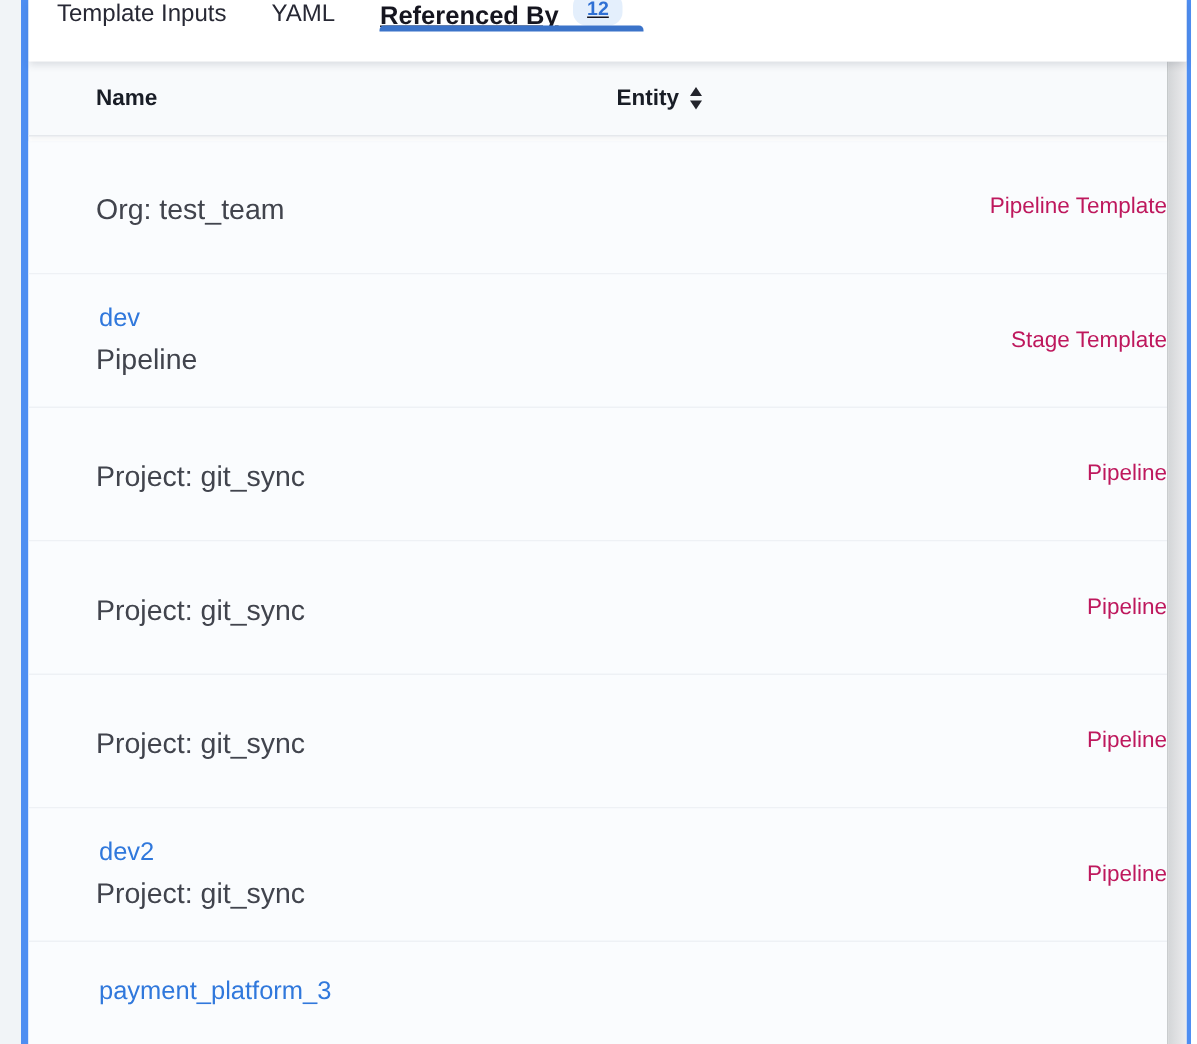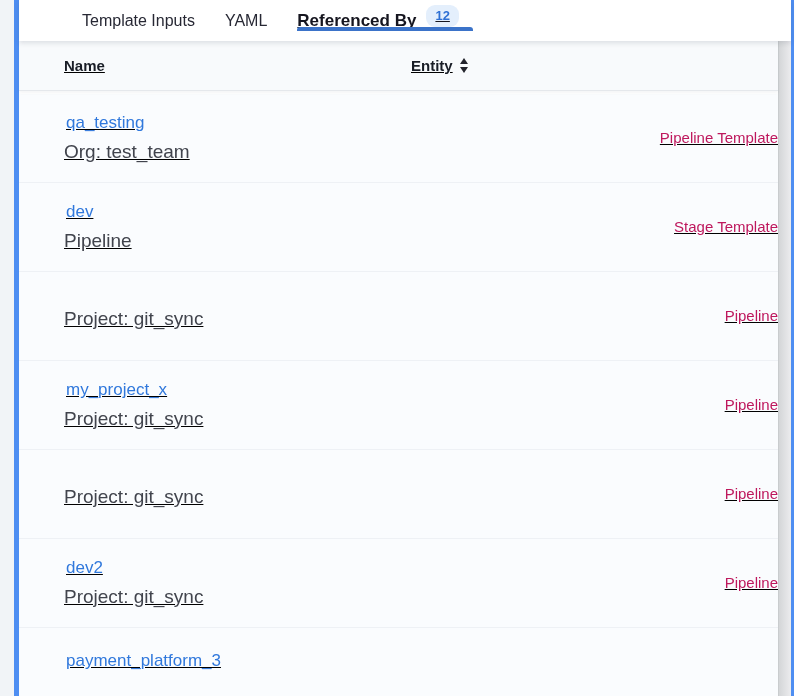--- a/index.html
+++ b/index.html
@@ -13,27 +13,27 @@
   .page { position:absolute; inset:0; }
   .right-white-edge { position:absolute; top:0; right:0; width:4px; height:100%; background:#ffffff; }
   .drawer {
     position:absolute; top:0; left:14px; right:4px; bottom:0;
     background:#ffffff;
     border-left:5px solid #4e8ef2;
     border-right:3px solid #4e8ef2;
     display:flex; flex-direction:column;
   }
   .drawer-inner { flex:1; display:flex; min-height:0; }
-  .content-col { flex:1; display:flex; flex-direction:column; min-width:0;text-decoration:underline; }
+  .content-col { flex:1; display:flex; flex-direction:column; min-width:0; }
 
   
   .tabbar {
     height:41px; background:#ffffff;
-    display:flex; align-items:center; gap:30px;
-    padding-left:63px;
+    display:flex; align-items:flex-start; gap:30px;
+    padding-left:19px;
     box-shadow:0 2px 5px rgba(40,50,70,0.14);
     position:relative; z-index:3;
     flex:0 0 auto;
   }
   .tab {
     display:flex; align-items:flex-start; gap:10px;
     padding-top:1px;
     font-size:16px; color:#272834;
     position:relative; cursor:pointer;
     white-space:nowrap;
@@ -130,21 +130,20 @@
               <span class="tri-down"></span>
             </span>
           </div>
         </div>
 
         <div class="header-gap"></div>
 
         <div class="table-body">
   <div class="row">
     <div class="col-name name-cell">
-      <a class="name-link">qa_testing</a>
       <div class="scope-label">Org: test_team</div>
     </div>
     <div class="col-entity">
       <span class="entity-text">Pipeline Template</span>
     </div>
   </div>
 
   <div class="row">
     <div class="col-name name-cell">
       <a class="name-link">dev</a>
@@ -159,21 +158,20 @@
     <div class="col-name name-cell">
       <div class="scope-label">Project: git_sync</div>
     </div>
     <div class="col-entity">
       <span class="entity-text">Pipeline</span>
     </div>
   </div>
 
   <div class="row">
     <div class="col-name name-cell">
-      <a class="name-link">my_project_x</a>
       <div class="scope-label">Project: git_sync</div>
     </div>
     <div class="col-entity">
       <span class="entity-text">Pipeline</span>
     </div>
   </div>
 
   <div class="row">
     <div class="col-name name-cell">
       <div class="scope-label">Project: git_sync</div>

